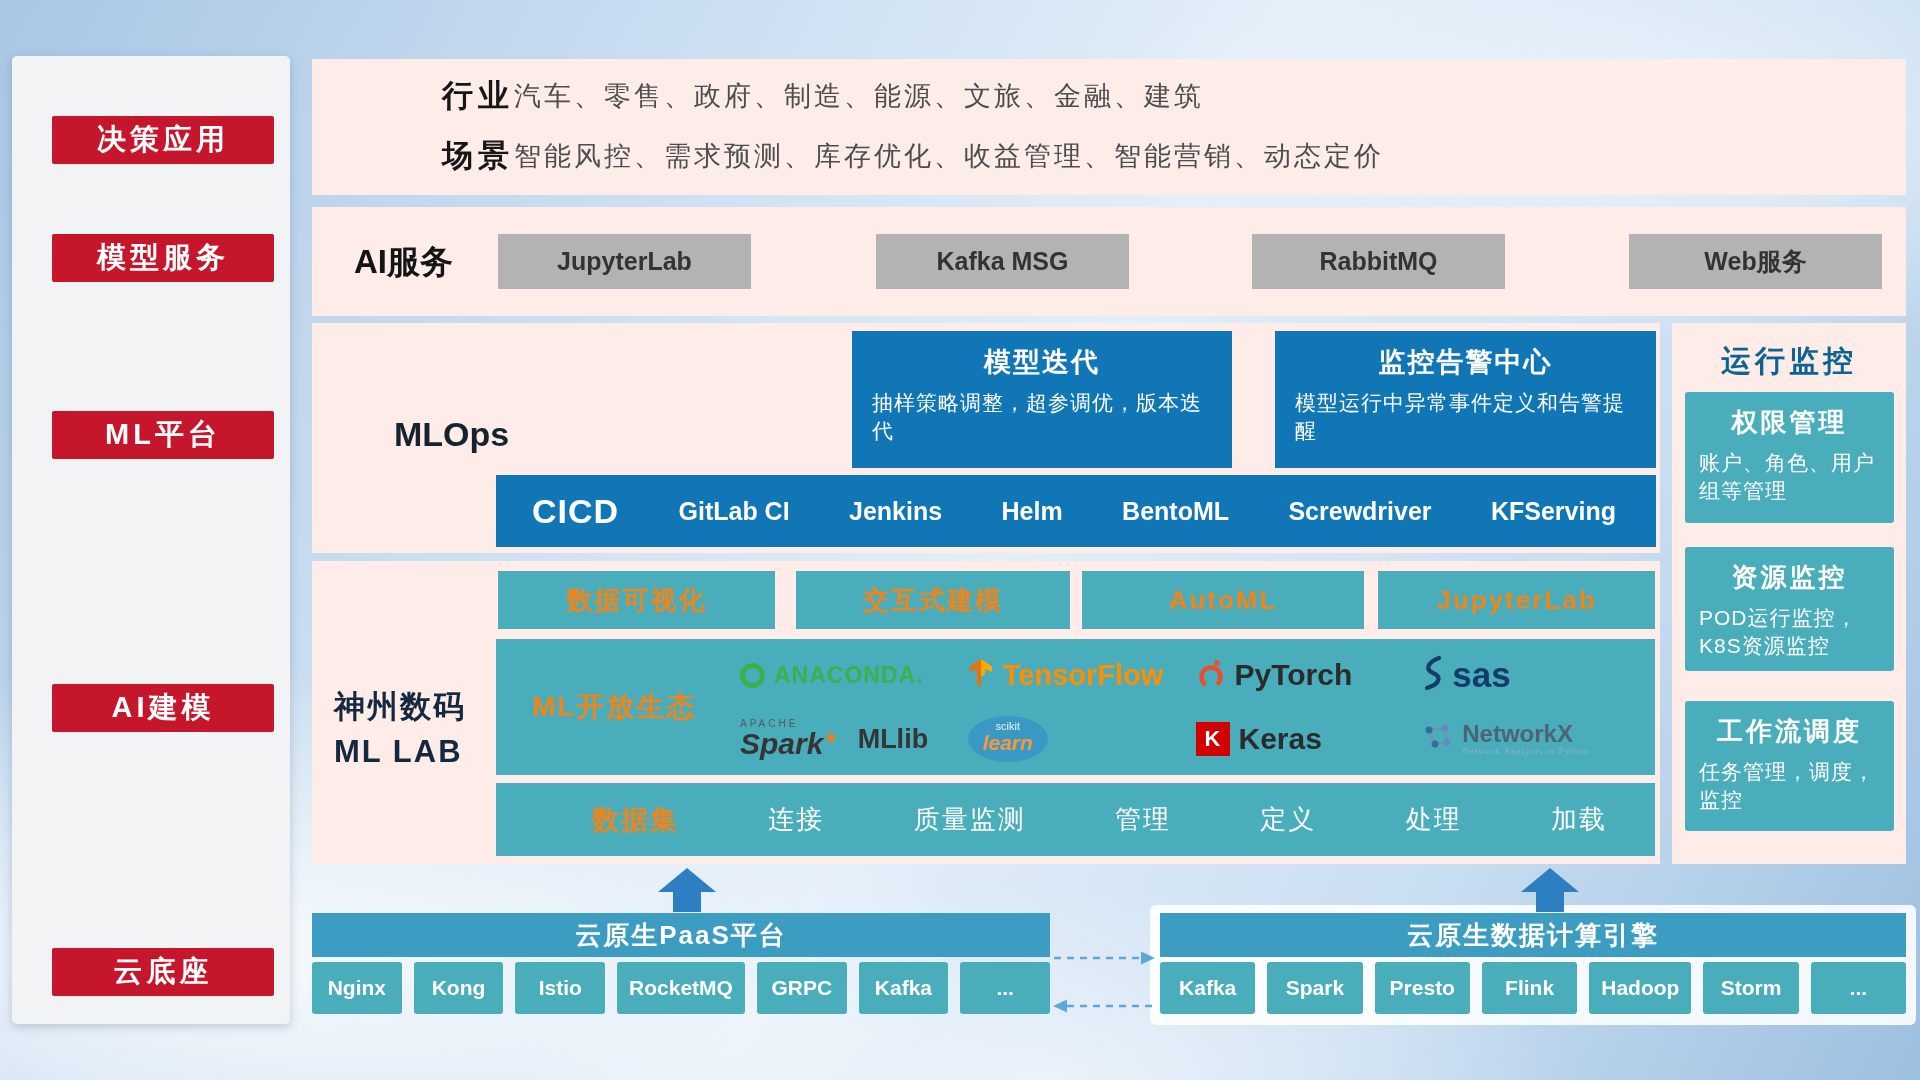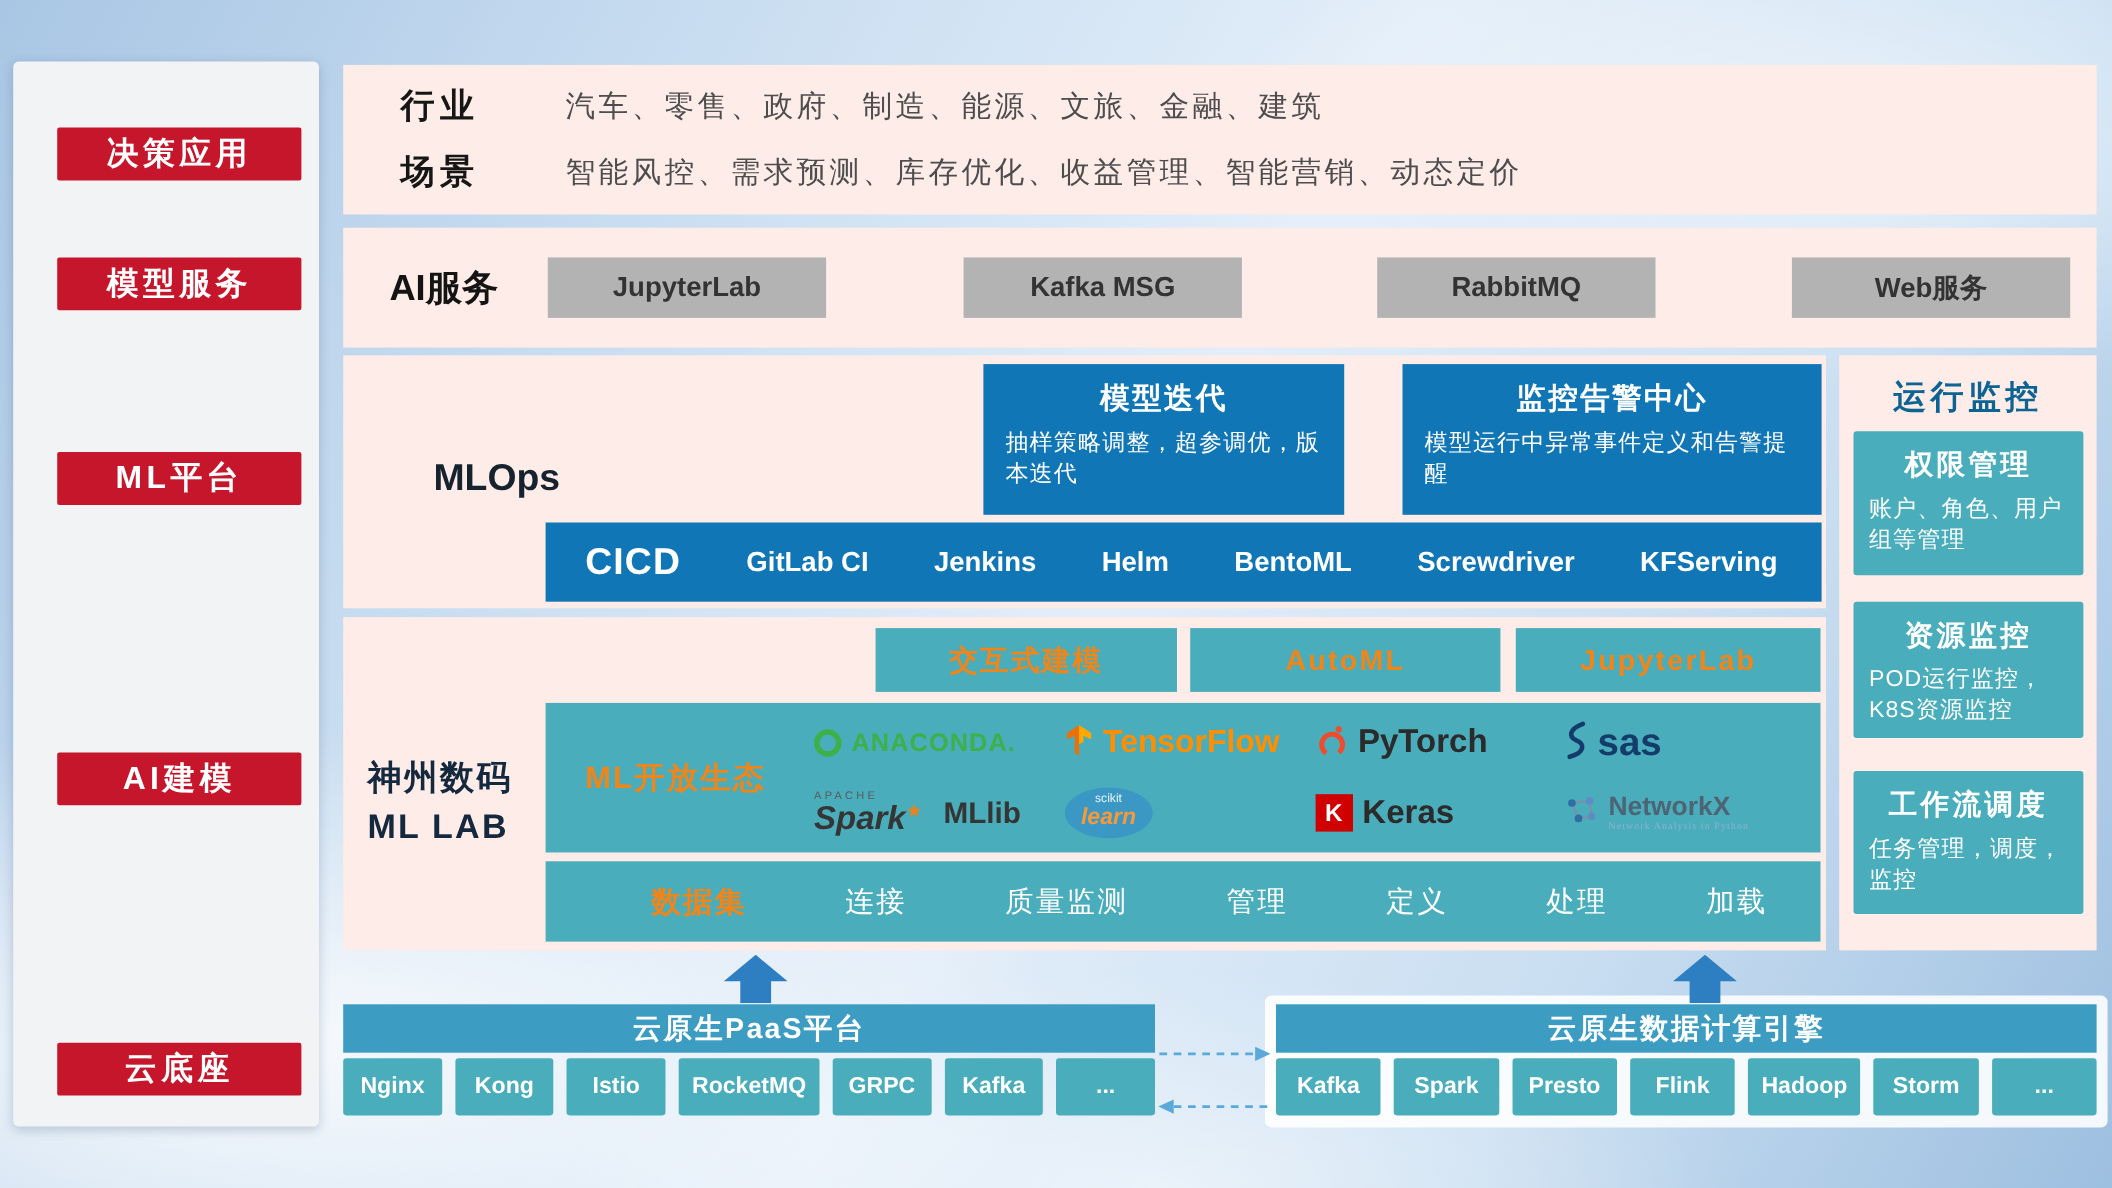--- a/index.html
+++ b/index.html
@@ -21,21 +21,21 @@
     display:flex; align-items:center; justify-content:center; }
 
   .panel { position:absolute; background:#fdece8; }
   .row1 { left:312px; top:59px;  width:1594px; height:136px; }
   .row2 { left:312px; top:207px; width:1594px; height:109px; }
   .row3 { left:312px; top:323px; width:1348px; height:230px; }
   .row4 { left:312px; top:561px; width:1348px; height:303px; }
   .mon-panel { left:1672px; top:323px; width:234px; height:541px; }
 
   
-  .ind-row { position:absolute; left:52px; right:20px; height:50px; display:flex; align-items:center; }
+  .ind-row { position:absolute; left:52px; right:20px; height:50px; display:flex; align-items:center;text-align:right; }
   .ind-row.r1 { top:12px; } .ind-row.r2 { top:72px; }
   .ind-label { width:150px; font-size:31px; font-weight:700; color:#161616; letter-spacing:5px; }
   .ind-text { font-size:27px; color:#4d4d4d; letter-spacing:3px; }
 
   
   .ai-label { position:absolute; left:42px; top:33px; font-size:33px; font-weight:700; color:#141414; }
   .gray-chip { position:absolute; top:27px; height:55px; width:253px; background:#b3b3b3;
     color:#333; font-size:25px; font-weight:700; display:flex; align-items:center; justify-content:center; }
 
   
@@ -135,21 +135,21 @@
     <div class="ai-label">AI服务</div>
     <div class="gray-chip" style="left:186px">JupyterLab</div>
     <div class="gray-chip" style="left:564px">Kafka MSG</div>
     <div class="gray-chip" style="left:940px">RabbitMQ</div>
     <div class="gray-chip" style="left:1317px">Web服务</div>
   </div>
 
   <div class="panel row3">
     <div class="mlops-label">MLOps</div>
 
-    <div class="ml-card" style="left:582px;width:328px">
+    <div class="ml-card" style="left:540px;width:380px">
       <div class="t">模型迭代</div>
       <div class="d">抽样策略调整，超参调优，版本迭代</div>
     </div>
     <div class="ml-card" style="left:963px;width:381px">
       <div class="t">监控告警中心</div>
       <div class="d">模型运行中异常事件定义和告警提醒</div>
     </div>
 
     <div class="cicd-bar">
       <span class="cicd-title">CICD</span>
@@ -161,20 +161,21 @@
       <span class="cicd-tool">KFServing</span>
     </div>
   </div>
 
   <div class="panel row4">
     <div class="mllab-title">
       <div>神州数码</div>
       <div>ML LAB</div>
     </div>
 
+    <div class="feature-btn" style="left:186px;width:277px">数据可视化</div>
     <div class="feature-btn" style="left:484px;width:274px">交互式建模</div>
     <div class="feature-btn" style="left:770px;width:282px">AutoML</div>
     <div class="feature-btn" style="left:1066px;width:277px">JupyterLab</div>
 
     <div class="eco-box">
       <div class="eco-label">ML开放生态</div>
       <div class="eco-logos">
 
         <div class="logo">
           <span class="ana-ring"></span>

